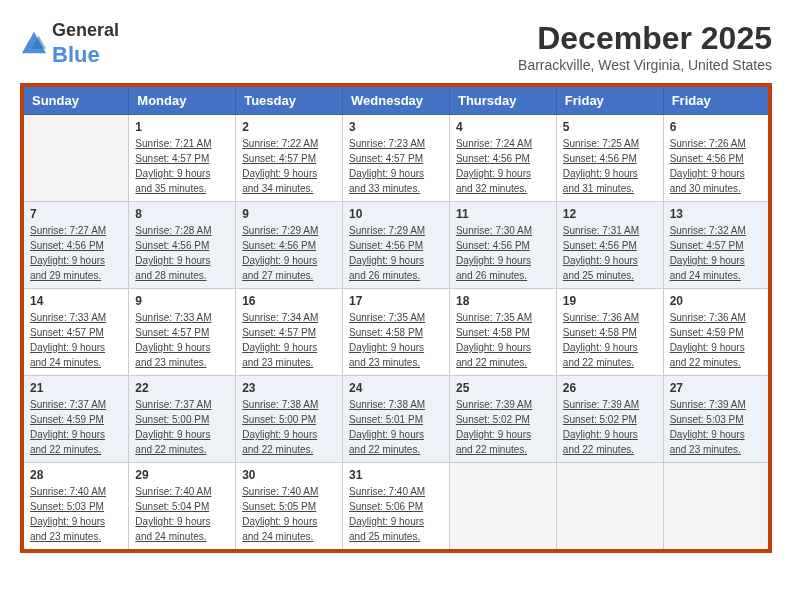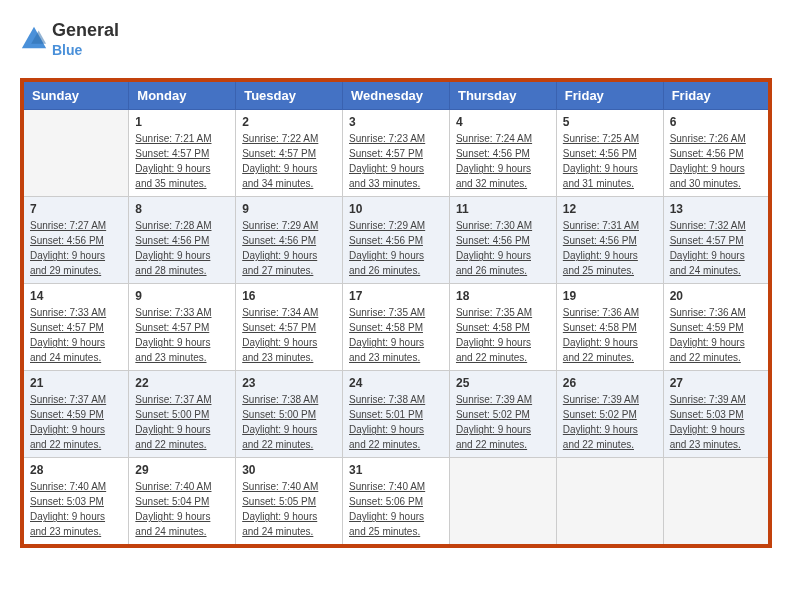--- a/index.html
+++ b/index.html
@@ -7,21 +7,21 @@
       font-family: Arial, sans-serif;
       background: #fff;
       width: 792px;
       min-height: 612px;
       padding: 20px;
     }
     .header-section {
       display: flex;
       justify-content: space-between;
       align-items: flex-start;
-      margin-bottom: 20px;
+      margin-bottom: 10px;
     }
     .logo {
       display: flex;
       align-items: center;
       gap: 4px;
     }
     .logo-icon {
       width: 28px;
       height: 28px;
     }
@@ -87,22 +87,26 @@
 <body>
 
 <div class="header-section">
   <div class="logo">
     <svg class="logo-icon" viewBox="0 0 30 30">
       <polygon points="15,2 28,25 2,25" fill="#4a90d9"></polygon>
       <polygon points="20,6 28,20 12,20" fill="#2a6aaa" opacity="0.5"></polygon>
     </svg>
     <div>
       <div style="font-size:18px;font-weight:bold;color:#333;line-height:1.2;">General</div>
-      <div style="font-size:14px;font-weight:bold;color:#4a90d9;line-height:1.2;">Blue</div>
+      <div style="font-size:22px;font-weight:bold;color:#4a90d9;line-height:1.2;">Blue</div>
     </div>
+  </div>
+  <div class="title-section">
+    <div class="calendar-title">December 2025</div>
+    <div class="calendar-subtitle">Barrackville, West Virginia, United States</div>
   </div>
 </div>
 
 <table>
   <thead>
     <tr>
     <th>Sunday</th>
         <th>Monday</th>
         <th>Tuesday</th>
         <th>Wednesday</th>

